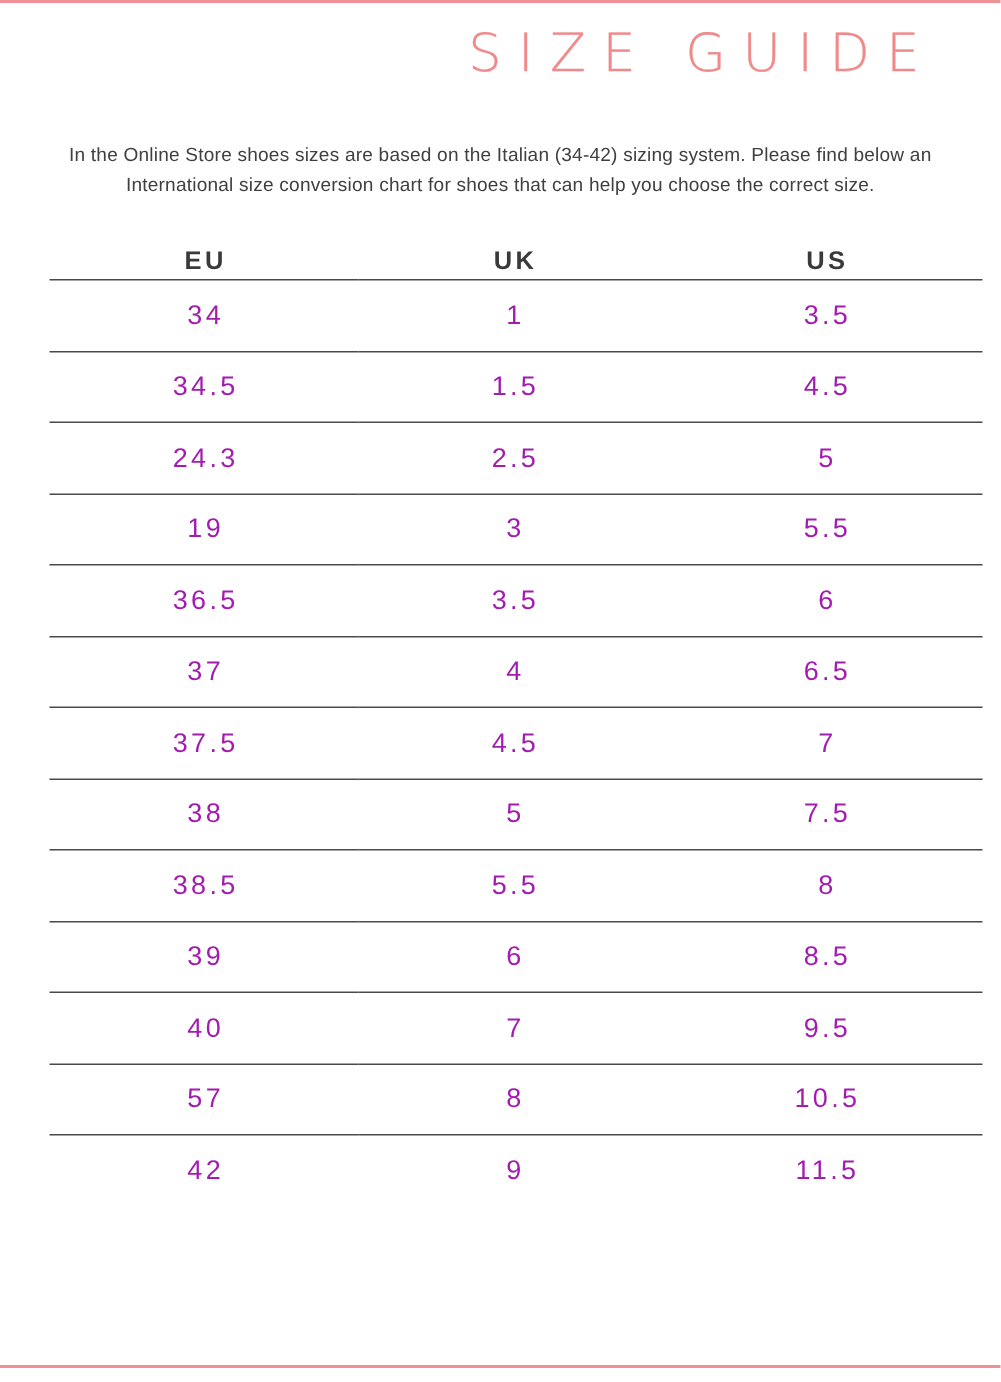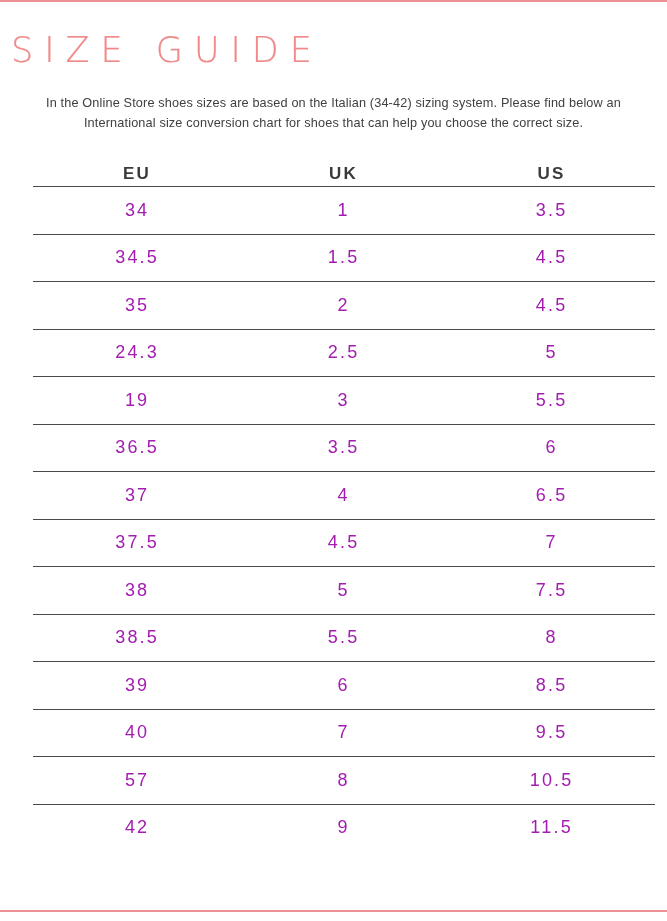--- a/index.html
+++ b/index.html
@@ -36,24 +36,24 @@
     position: absolute;
     top: 910px;
     left: 0;
     width: 667px;
     height: 2px;
     background: #ef8f96;
   }
 
   .title {
     position: absolute;
-    top: 28px;
+    top: 14px;
     left: 0;
     width: 624px;
-    text-align: left;
+    text-align: right;
     color: #f08a8a;
     font-family: "DejaVu Sans", sans-serif;
     font-size: 35px;
     font-weight: 300;
     letter-spacing: 11px;
     text-indent: 11px;
     line-height: 44px;
     -webkit-text-stroke: 0.2px #f08a8a;
   }
 
@@ -150,25 +150,20 @@
             <td>34</td>
             <td>1</td>
             <td>3.5</td>
           </tr>
           <tr>
             <td>34.5</td>
             <td>1.5</td>
             <td>4.5</td>
           </tr>
           <tr>
-            <td>35</td>
-            <td>2</td>
-            <td>4.5</td>
-          </tr>
-          <tr>
             <td>24.3</td>
             <td>2.5</td>
             <td>5</td>
           </tr>
           <tr>
             <td>19</td>
             <td>3</td>
             <td>5.5</td>
           </tr>
           <tr>

